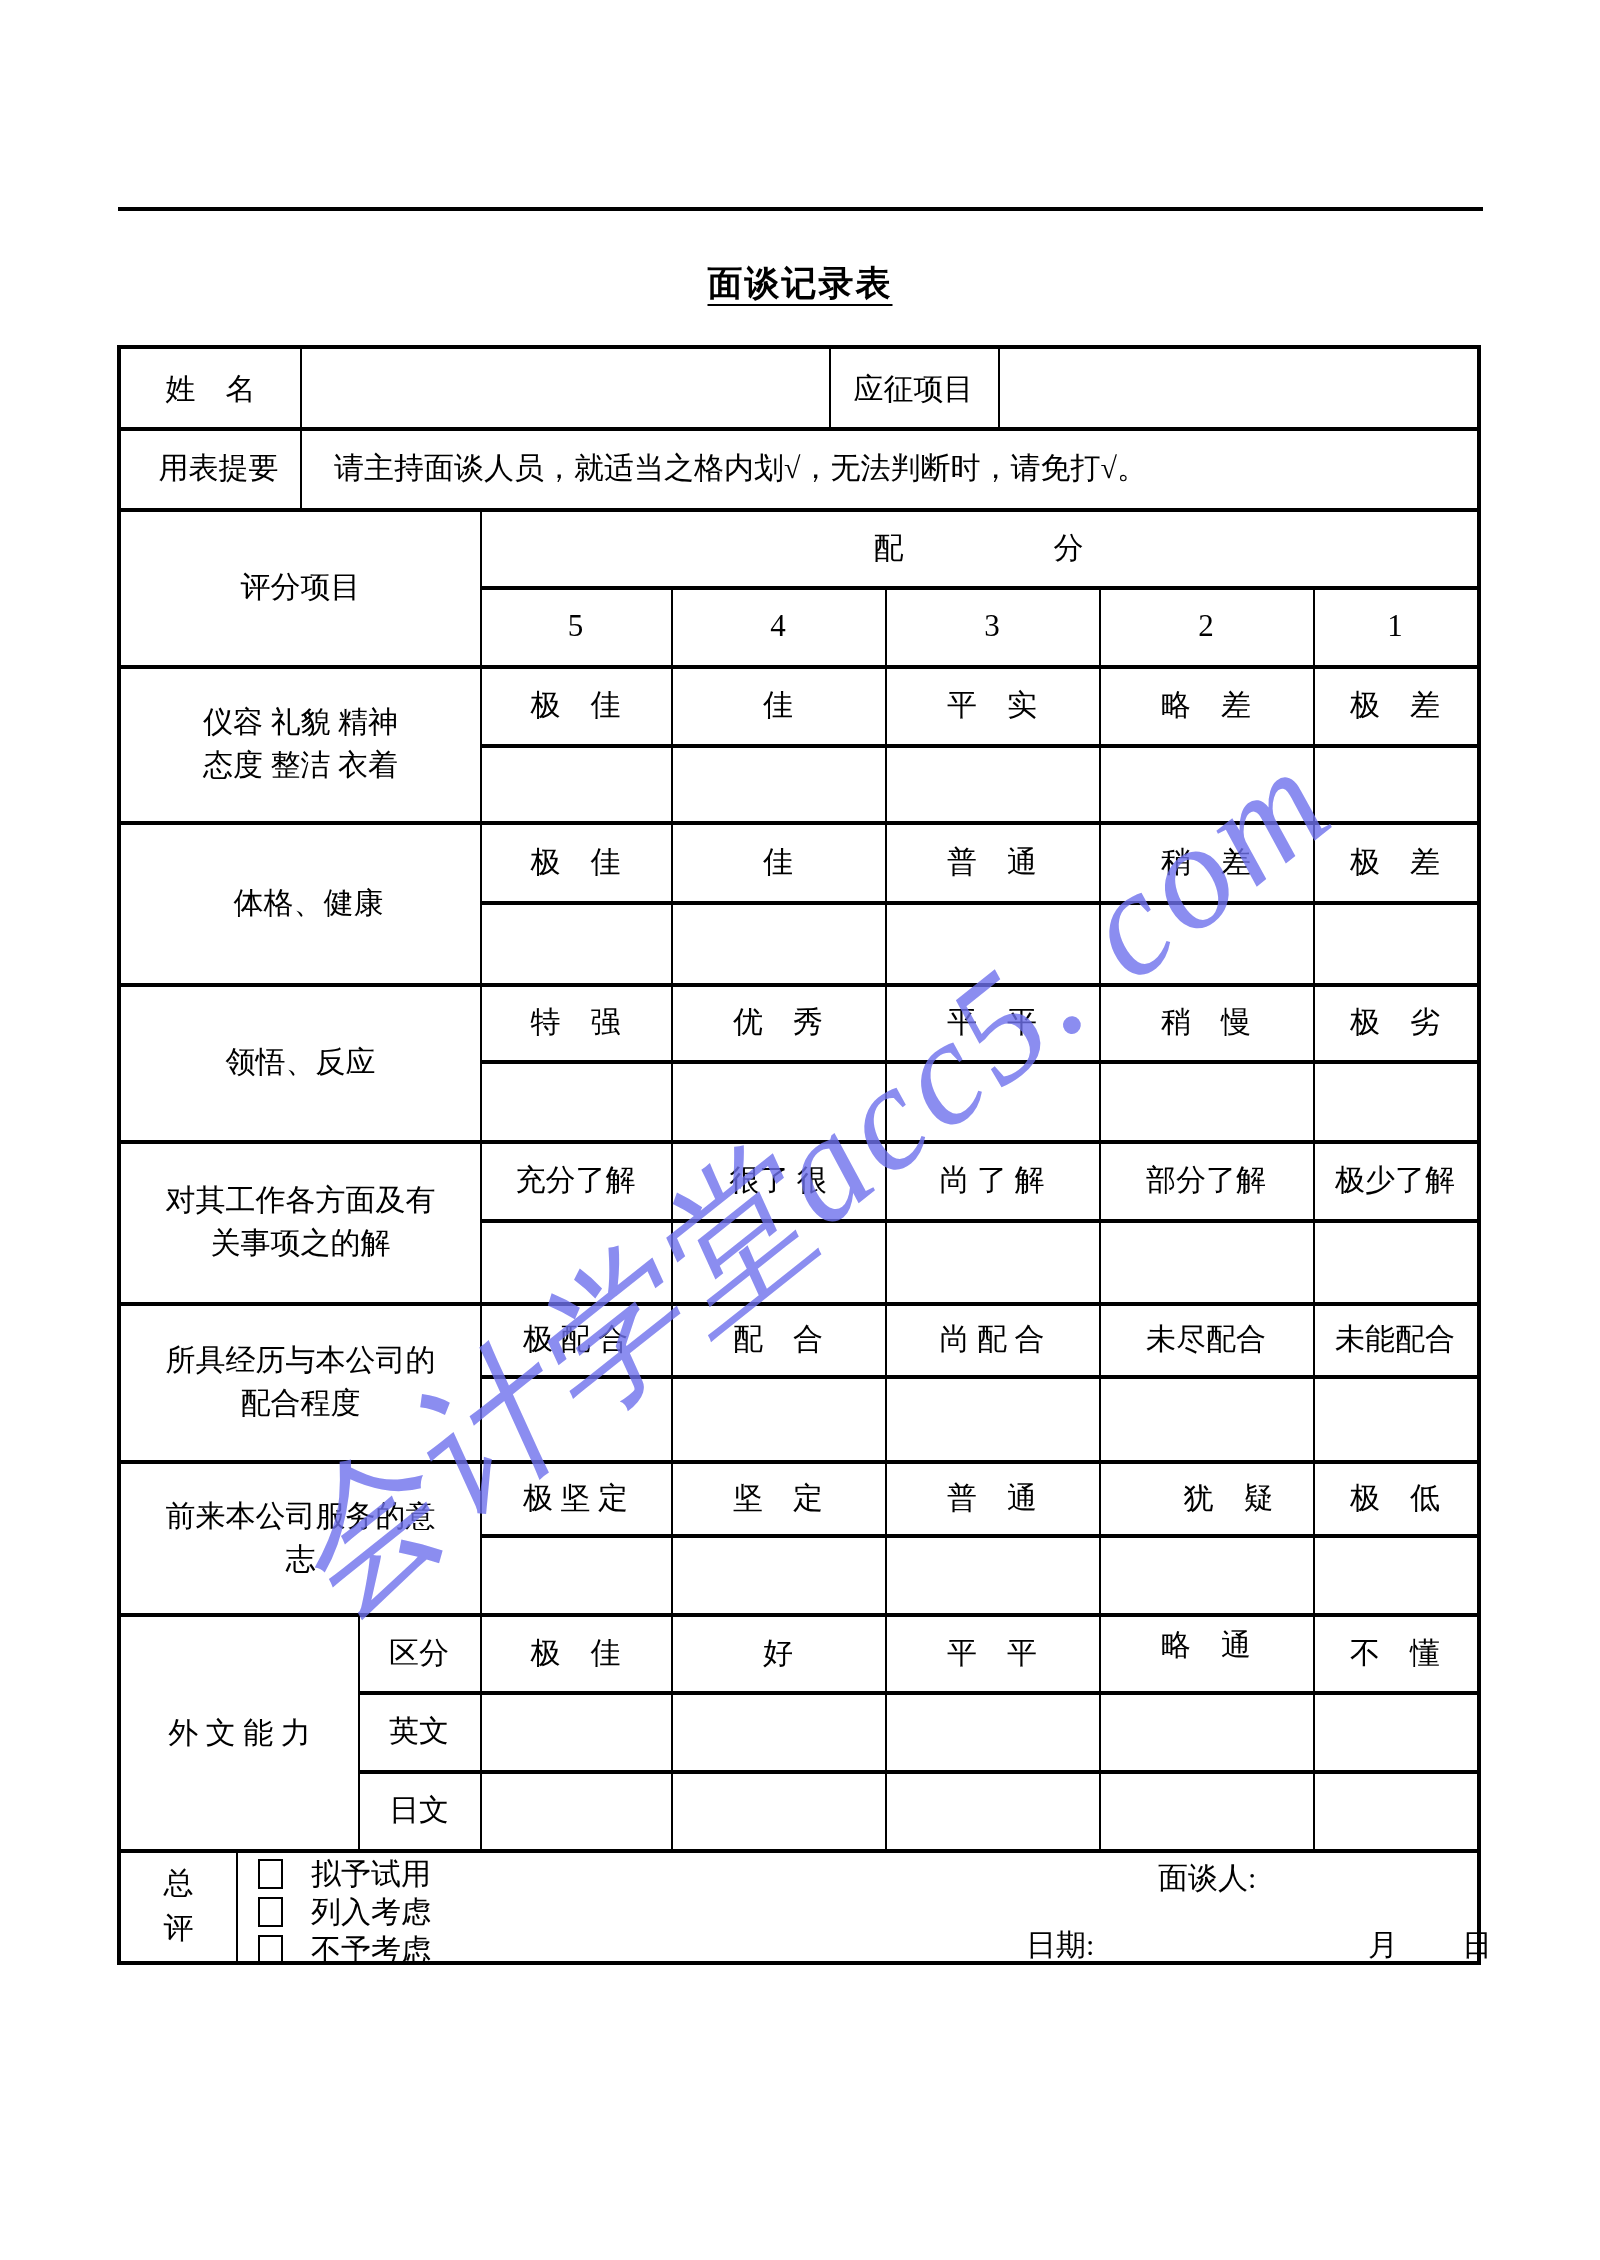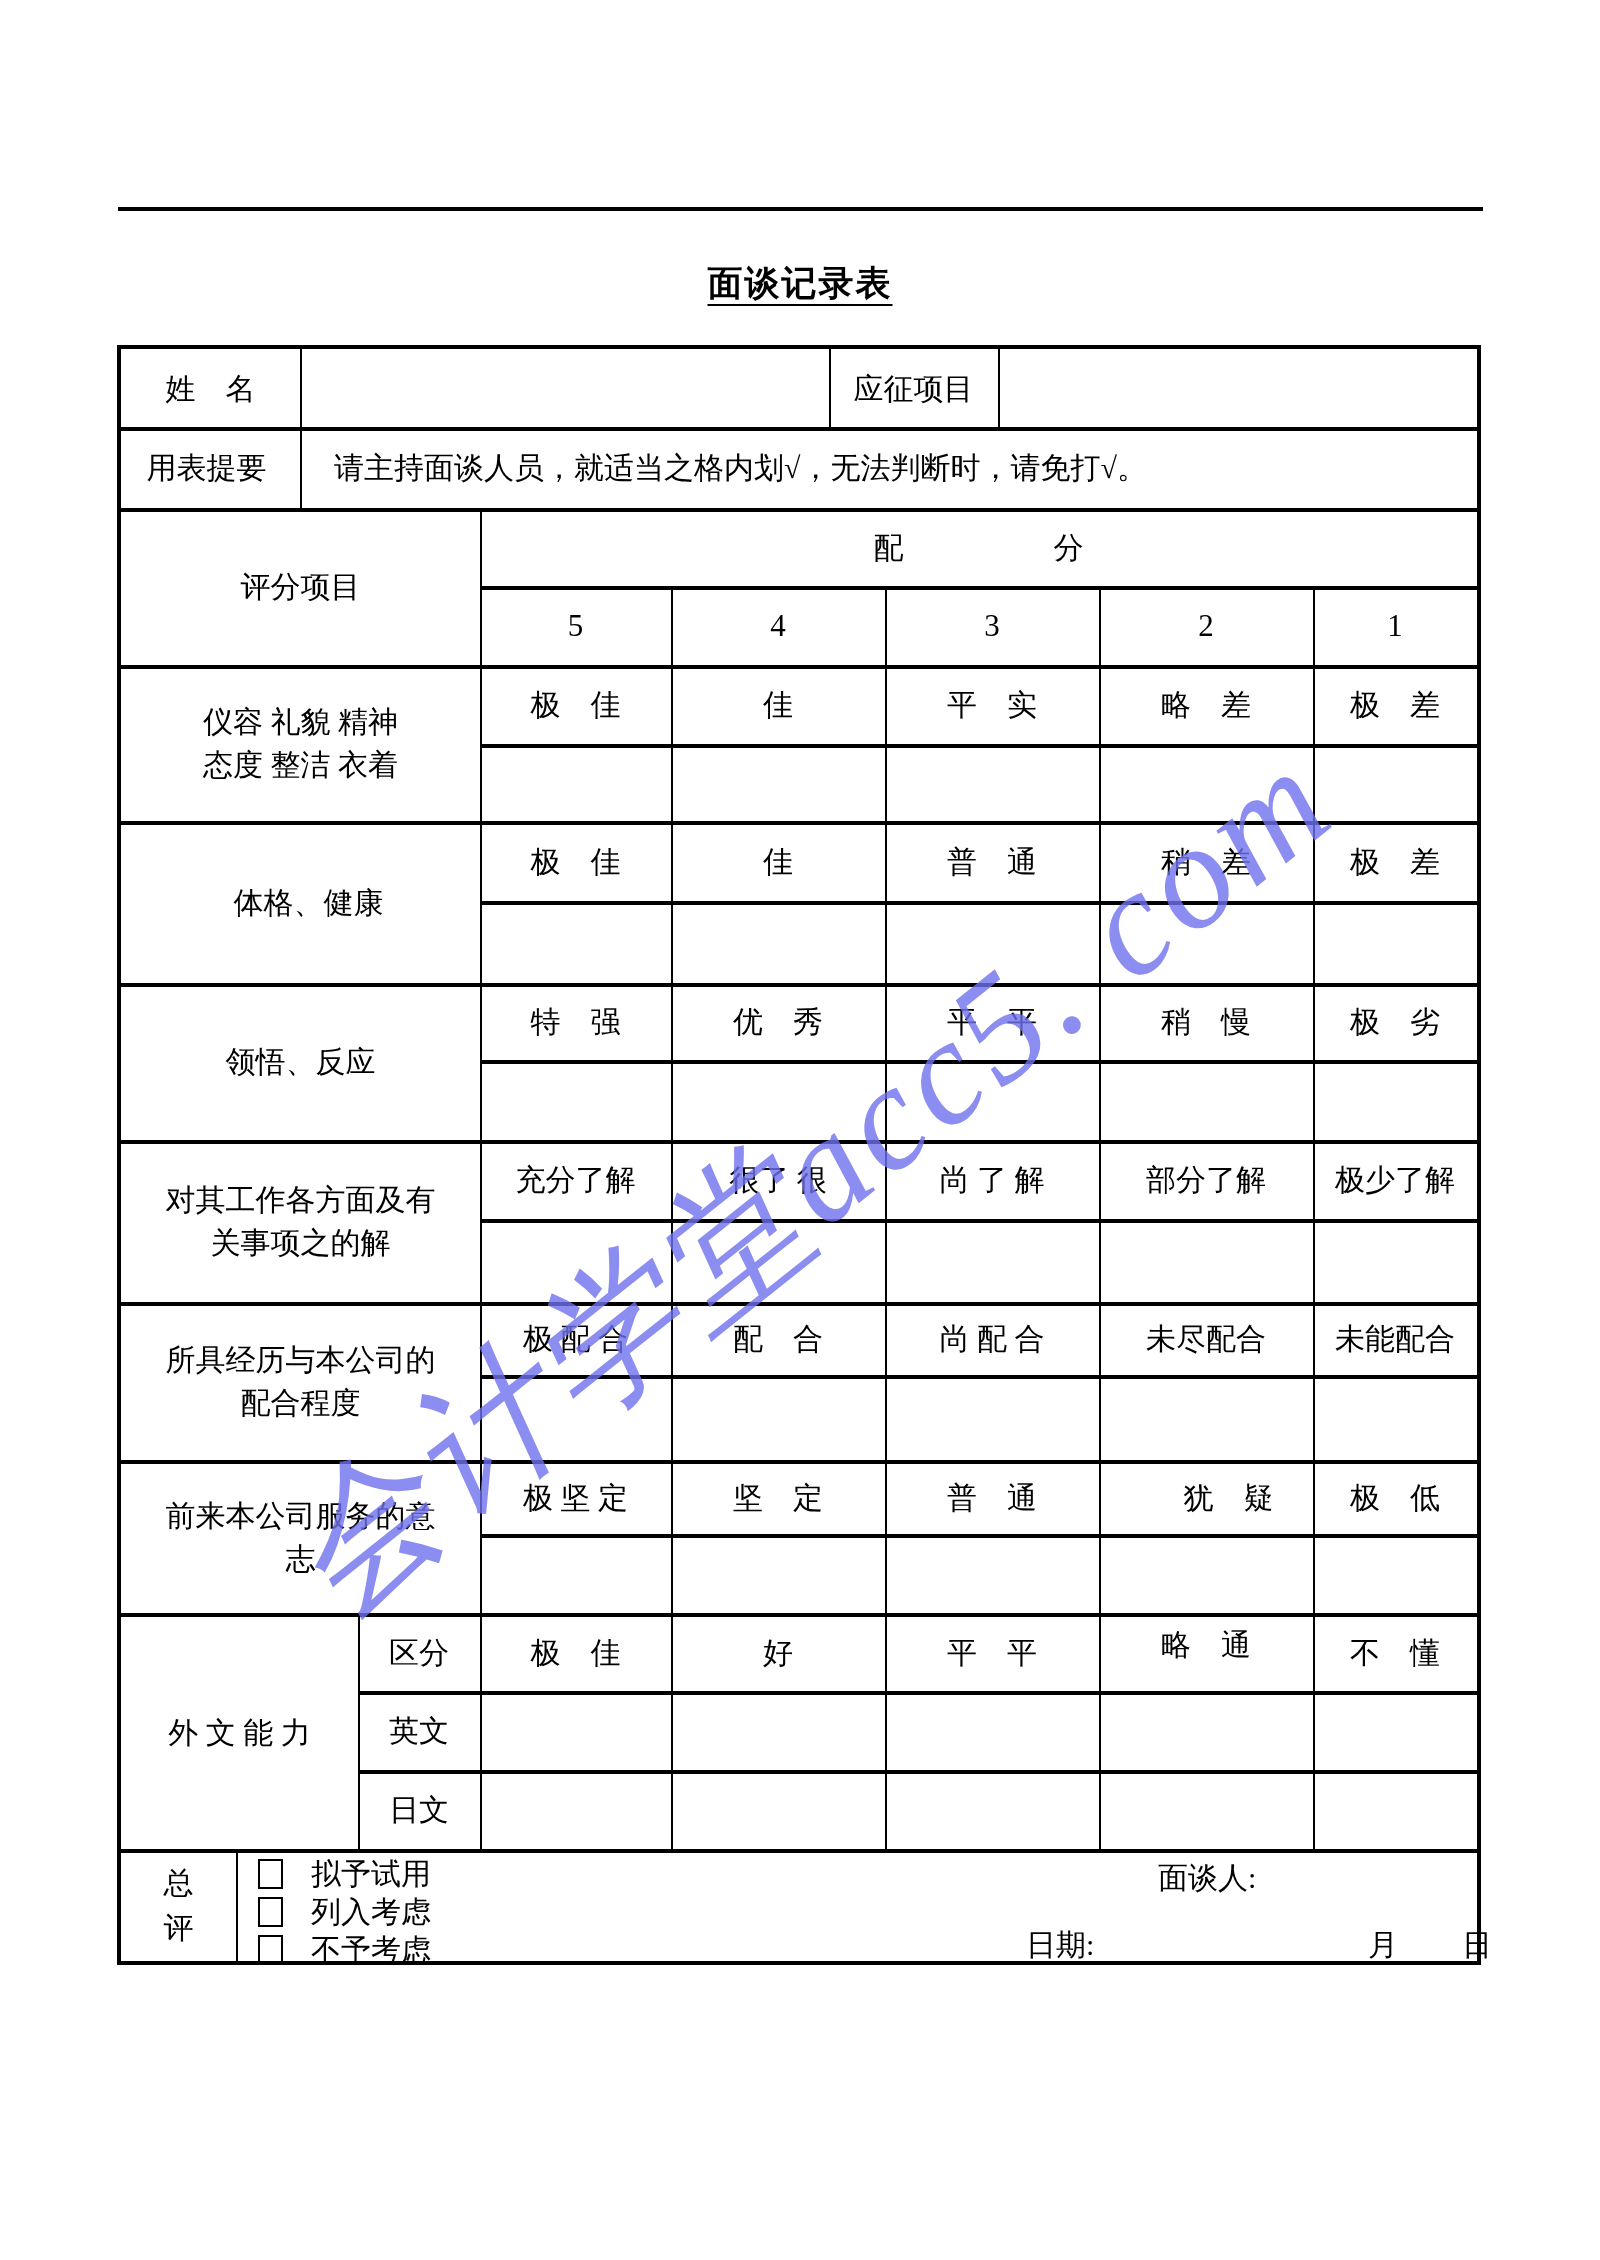--- a/index.html
+++ b/index.html
@@ -66,21 +66,21 @@
   <div class="vl" style="left:978px;top:237px;height:1265px"></div>
   <div class="vl" style="left:1192px;top:237px;height:1265px"></div>
   <div class="vl" style="left:237px;top:1264px;height:238px"></div>
   <div class="vl" style="left:115px;top:1502px;height:110px"></div>
 
   <div class="cell" style="left:0;top:0;width:179px;height:78px">姓　名</div>
   <div class="cell" style="left:179px;top:0;width:529px;height:78px"></div>
   <div class="cell" style="left:708px;top:0;width:169px;height:78px">应征项目</div>
   <div class="cell" style="left:877px;top:0;width:479px;height:78px"></div>
 
-  <div class="cell" style="left:4px;top:78px;width:163px;height:81px">用表提要</div>
+  <div class="cell" style="left:16px;top:78px;width:163px;height:81px">用表提要</div>
   <div class="cell left" style="left:179px;top:78px;width:1177px;height:81px">请主持面谈人员，就适当之格内划√，无法判断时，请免打√。</div>
 
   <div class="cell" style="left:0;top:159px;width:359px;height:157px">评分项目</div>
   <div class="cell" style="left:359px;top:159px;width:997px;height:78px">配　　　　　分</div>
   <div class="cell num" style="left:359px;top:237px;width:191px;height:79px">5</div>
   <div class="cell num" style="left:550px;top:237px;width:214px;height:79px">4</div>
   <div class="cell num" style="left:764px;top:237px;width:214px;height:79px">3</div>
   <div class="cell num" style="left:978px;top:237px;width:214px;height:79px">2</div>
   <div class="cell num" style="left:1192px;top:237px;width:164px;height:79px">1</div>
 

